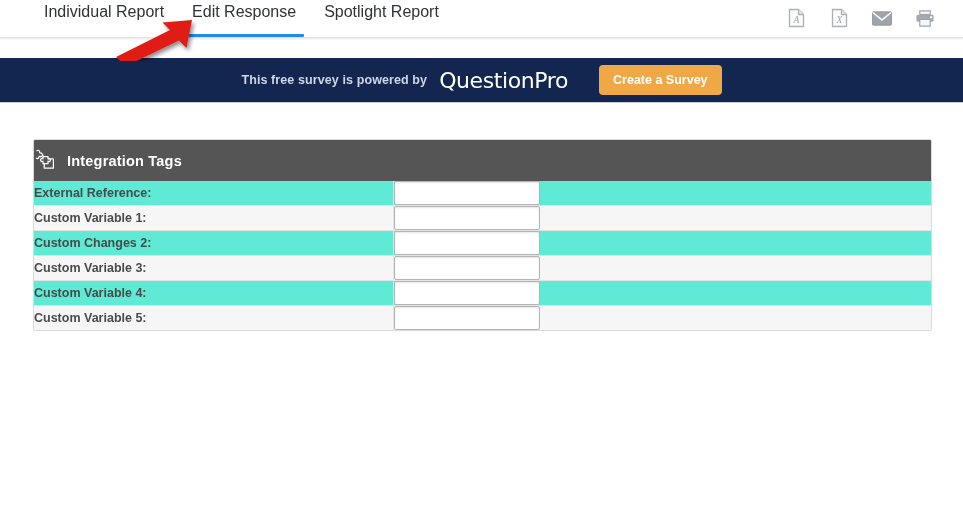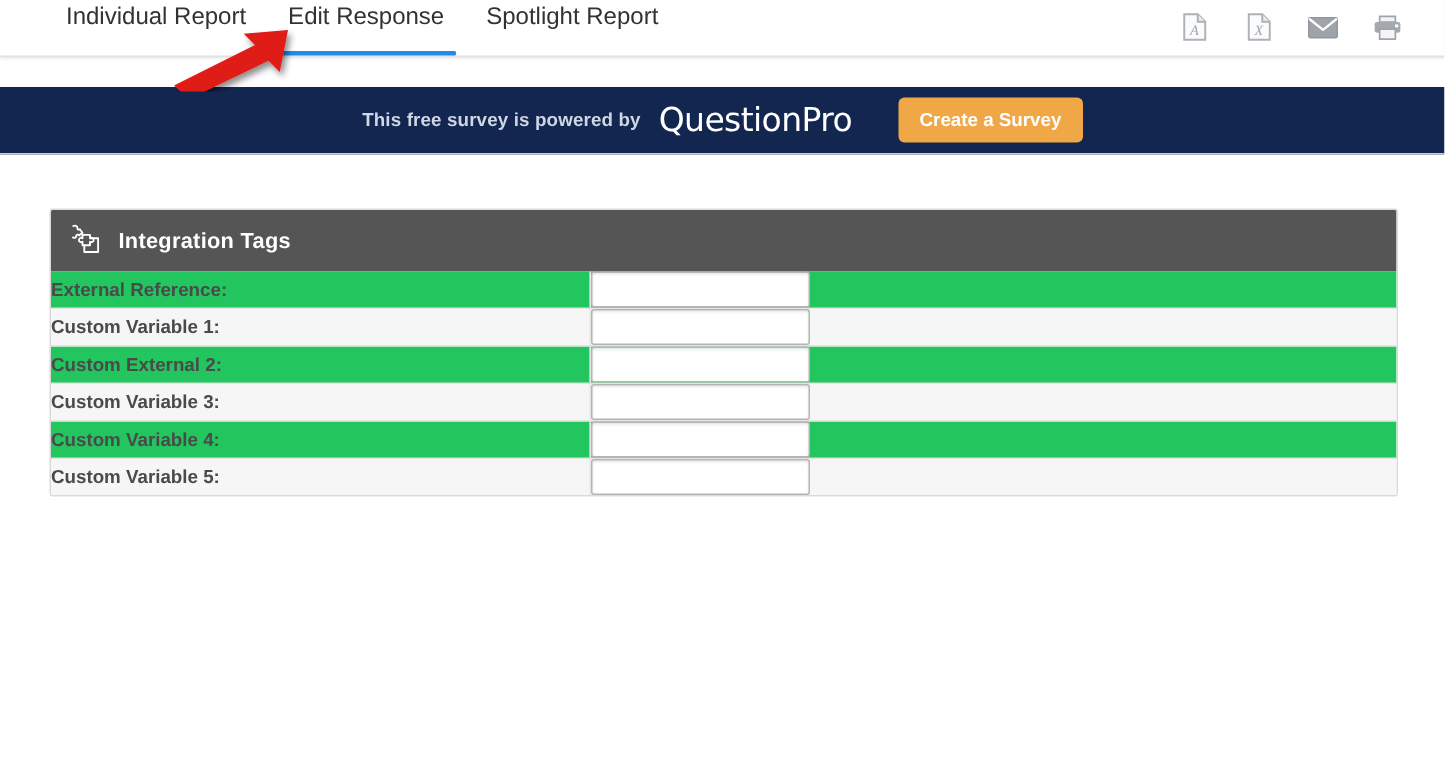--- a/index.html
+++ b/index.html
@@ -128,38 +128,38 @@
     border-radius: 2px;
     background: #fff;
     box-sizing: border-box;
     overflow: hidden;
   }
   .panel-head {
     background: #555555;
     height: 41px;
     display: flex;
     align-items: center;
-    padding-left: 12px;
+    padding-left: 0;
     gap: 11px;
   }
   .panel-title {
     color: #ffffff;
     font-size: 14.5px;
     font-weight: bold;
     letter-spacing: .2px;
   }
 
   table.form { width: 100%; border-collapse: collapse; table-layout: fixed; }
   table.form td {
     border-top: 1px solid #e4e4e4;
     padding: 0;
     vertical-align: middle;
   }
   table.form tr:first-child td { border-top: 0; }
-  tr.odd  td { background: #22c55e; }
+  tr.odd  td { background: #5eead4; }
   tr.even td { background: #f6f6f6; }
   td.lbl {
     width: 359px;
     padding: 14px 0 14px 10px;
     font-weight: bold;
     font-size: 12.5px;
     color: #4a4a4a;
     border-right: 1px solid #e4e4e4;
     box-sizing: border-box;
   }
@@ -310,21 +310,21 @@
             <input type="text" value="" style="">
           </td>
         </tr>
         <tr class="even">
           <td class="lbl">Custom Variable 1:</td>
           <td class="fld">
             <input type="text" value="" style="">
           </td>
         </tr>
         <tr class="odd">
-          <td class="lbl">Custom External 2:</td>
+          <td class="lbl">Custom Changes 2:</td>
           <td class="fld">
             <input type="text" value="" style="">
           </td>
         </tr>
         <tr class="even">
           <td class="lbl">Custom Variable 3:</td>
           <td class="fld">
             <input type="text" value="" style="">
           </td>
         </tr>

